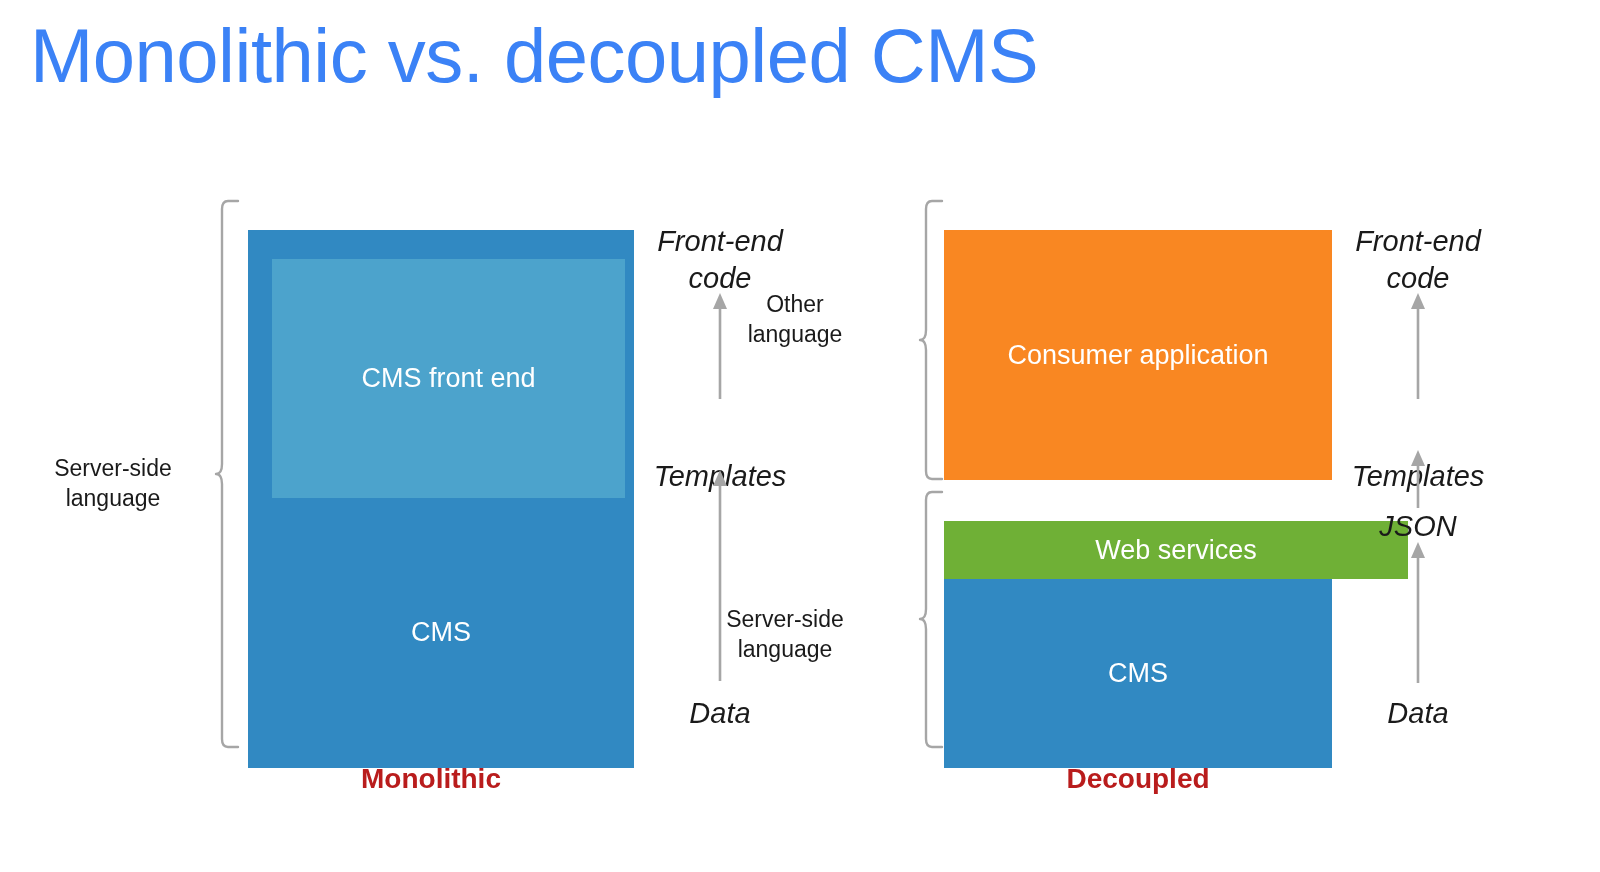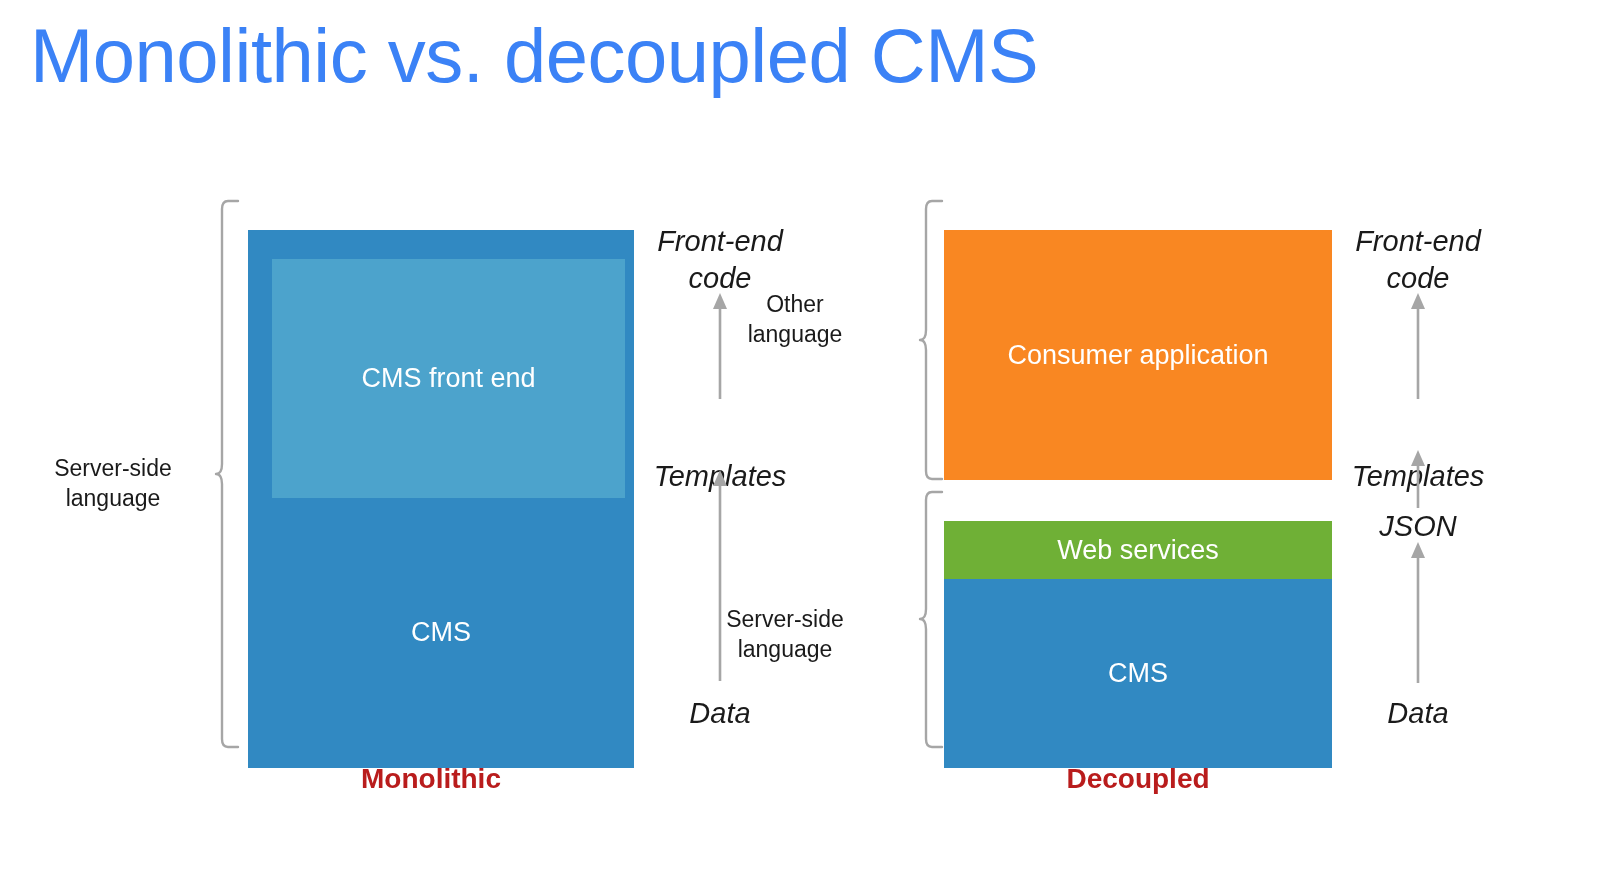--- a/index.html
+++ b/index.html
@@ -67,21 +67,21 @@
   #dec-consumer-box {
     left: 944px;
     top: 203px;
     width: 388px;
     height: 250px;
     background: #f98722;
   }
   #dec-webservices-box {
     left: 944px;
     top: 494px;
-    width: 388px;
+    width: 464px;
     height: 58px;
     background: #6fb036;
   }
   #dec-cms-box {
     left: 944px;
     top: 552px;
     width: 388px;
     height: 189px;
     background: #3189c2;
   }

